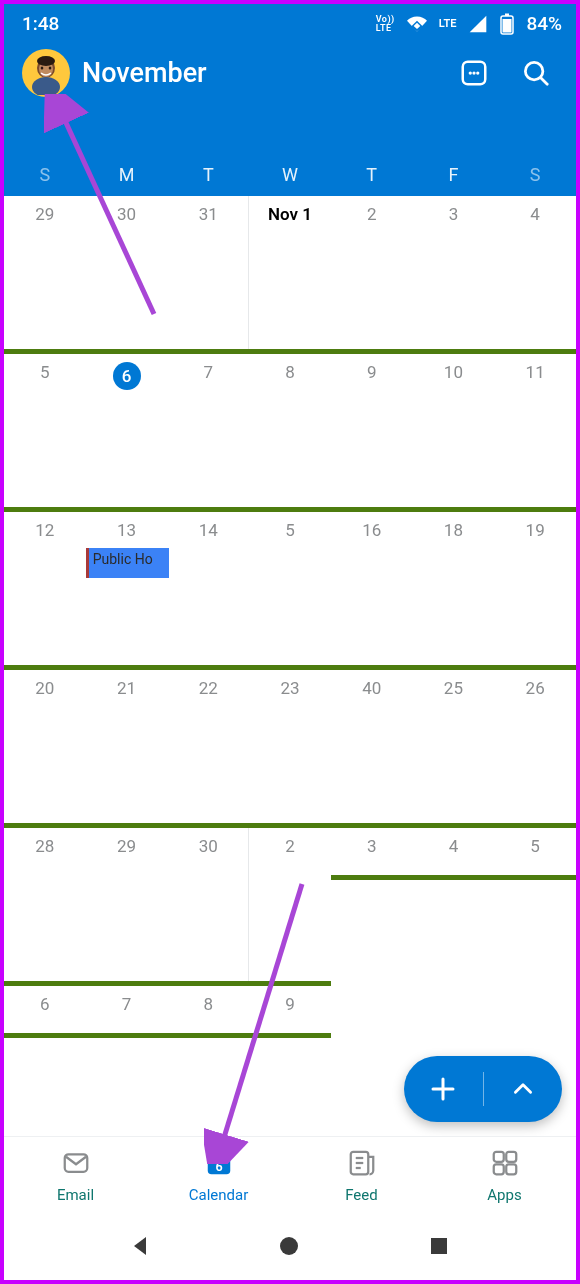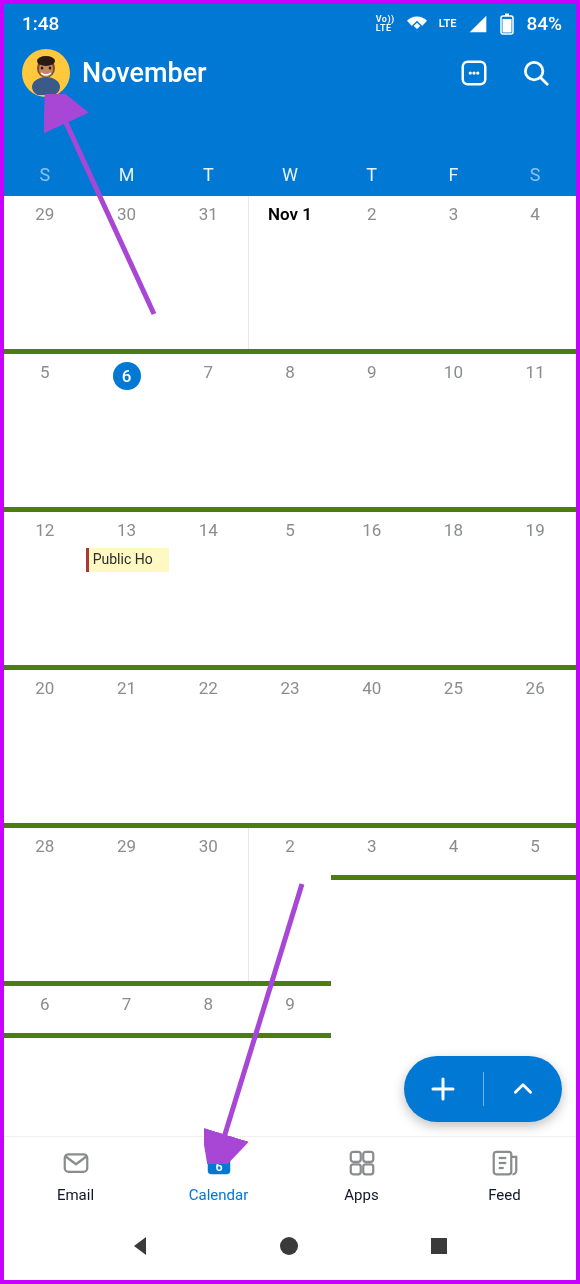--- a/index.html
+++ b/index.html
@@ -103,22 +103,22 @@
     content:"";
     position:absolute;
     right:0; top:0; bottom:0; width:1px;
     background:#e6e8ea;
   }
   .event {
     position:absolute;
     top: 36px;
     left: 0;
     right: -2px;
-    height: 24px;
-    background: #fef9c3;
+    height: 30px;
+    background: #3b82f6;
     border-left: 3px solid #a83a3a;
     font-size: 14px;
     color: #2b2b2b;
     text-align: left;
     padding-left: 4px;
     line-height: 22px;
     white-space: nowrap;
     overflow: hidden;
   }
 
@@ -148,21 +148,21 @@
     left:0; right:0;
     height: 78px;
     display:grid;
     grid-template-columns: repeat(4,1fr);
     border-top: 1px solid #eef0f2;
     background:#fff;
   }
   .nav-item {
     display:flex; flex-direction:column; align-items:center; justify-content:center;
     gap:4px;
-    color:#0f172a;
+    color:#0f766e;
     font-size:15px;
     cursor:pointer;
   }
   .nav-item.active { color:#0078d4; }
 
   .sys-nav {
     position:absolute;
     bottom:0; left:0; right:0;
     height:66px;
     display:flex; align-items:center; justify-content:space-evenly;
@@ -326,39 +326,39 @@
         <rect x="3" y="4" width="18" height="5" rx="3" fill="#0078d4"></rect>
         <rect x="3" y="8" width="18" height="1.5" fill="#fff" opacity="0.35"></rect>
         <text x="12" y="18" text-anchor="middle" font-size="10" font-weight="600" fill="#fff">6</text>
       </svg>
     </span>
     <span>Calendar</span>
   </div>
   <div class="nav-item">
     <span>
       <svg width="30" height="30" viewBox="0 0 24 24" fill="none" stroke="#8a8c8e" stroke-width="1.8">
-          <rect x="3" y="3" width="8" height="8" rx="2"></rect>
-          <rect x="13" y="3" width="8" height="8" rx="2"></rect>
-          <rect x="3" y="13" width="8" height="8" rx="2"></rect>
-          <rect x="13" y="13" width="8" height="8" rx="2"></rect>
-        </svg>
-    </span>
-    <span>Apps</span>
-  </div>
-  <div class="nav-item">
-    <span>
-      <svg width="30" height="30" viewBox="0 0 24 24" fill="none" stroke="#8a8c8e" stroke-width="1.8">
           <rect x="3" y="3" width="14" height="18" rx="2"></rect>
           <path d="M17 7 h4 v11 a3 3 0 0 1 -3 3"></path>
           <line x1="7" y1="8" x2="13" y2="8"></line>
           <line x1="7" y1="12" x2="13" y2="12"></line>
           <line x1="7" y1="16" x2="11" y2="16"></line>
         </svg>
     </span>
     <span>Feed</span>
+  </div>
+  <div class="nav-item">
+    <span>
+      <svg width="30" height="30" viewBox="0 0 24 24" fill="none" stroke="#8a8c8e" stroke-width="1.8">
+          <rect x="3" y="3" width="8" height="8" rx="2"></rect>
+          <rect x="13" y="3" width="8" height="8" rx="2"></rect>
+          <rect x="3" y="13" width="8" height="8" rx="2"></rect>
+          <rect x="13" y="13" width="8" height="8" rx="2"></rect>
+        </svg>
+    </span>
+    <span>Apps</span>
   </div>
 </div>
 
 <div class="sys-nav">
   <div class="sys-btn">
     <svg viewBox="0 0 24 24" width="24" height="24">
         <path d="M18 3 L6 12 L18 21 Z" fill="#3a3a3a"></path>
       </svg>
   </div>
   <div class="sys-btn">

